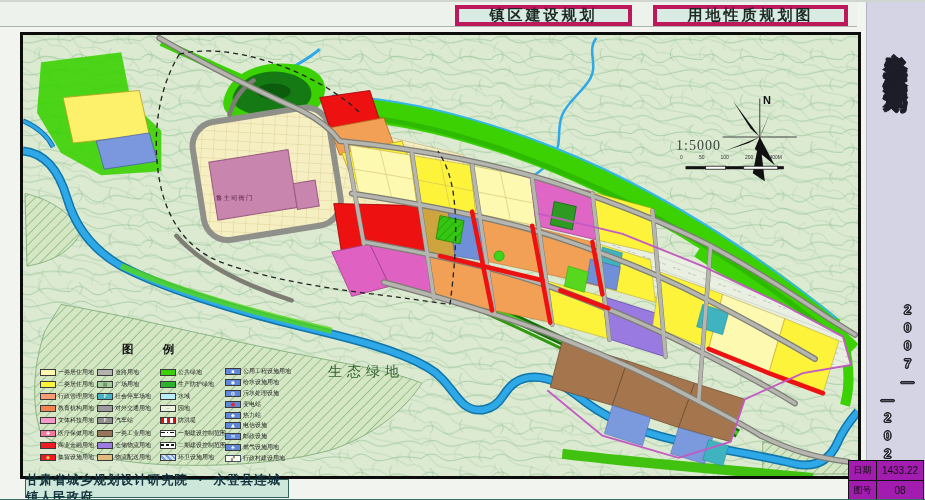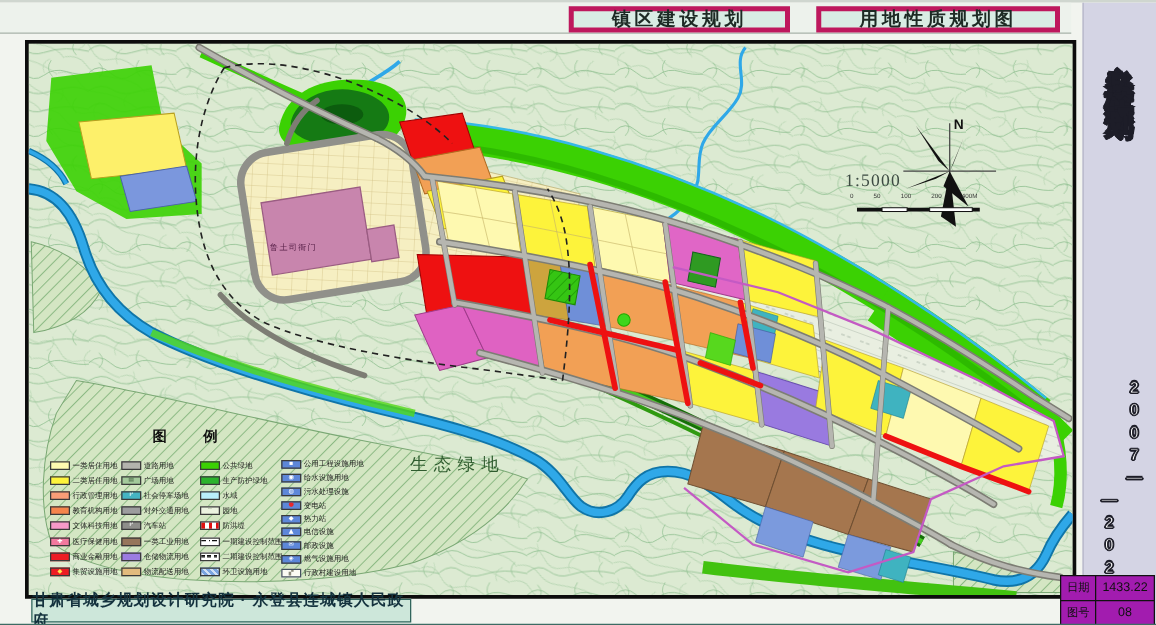--- a/index.html
+++ b/index.html
@@ -58,23 +58,23 @@
   #year-a{position:absolute;top:300px;right:11px;font-size:13px;letter-spacing:3px;-webkit-text-stroke:0.9px #1d1d28;}
   #year-b{position:absolute;top:390px;right:31px;font-size:13px;letter-spacing:3px;-webkit-text-stroke:0.9px #1d1d28;}
   
   #datetable{position:absolute;left:848px;top:458px;width:76px;height:41px;background:#111;
              display:grid;grid-template-columns:27px 1fr;grid-template-rows:1fr 1fr;gap:1px;padding:1px;box-sizing:border-box;}
   #datetable div{background:#a21caf;display:flex;align-items:center;justify-content:center;
                  font-weight:normal;color:#101010;}
   .dt-label{font-size:9px;}
   .dt-value{font-size:10px;}
   
-  #orgbox{position:absolute;left:25px;top:477px;width:304px;height:19px;background:#cde7da;
+  #orgbox{position:absolute;left:25px;top:477px;width:264px;height:19px;background:#cde7da;
           border:1.5px solid #31645c;display:flex;align-items:center;justify-content:center;
-          font-size:12.5px;font-weight:bold;color:#14323e;letter-spacing:1px;box-sizing:border-box;}
+          font-size:12.5px;font-weight:bold;color:#14323e;letter-spacing:1px;box-sizing:border-box;font-family:Liberation Mono, monospace;}
   #bottomline{position:absolute;left:0;top:497px;width:925px;height:3px;background:#3c6b63;}
 </style>
 </head>
 <body>
 
 <div id="page">
 
   <div id="topband"></div>
   <div id="titleL" class="titlebox">镇区建设规划</div>
   <div id="titleR" class="titlebox">用地性质规划图</div>

